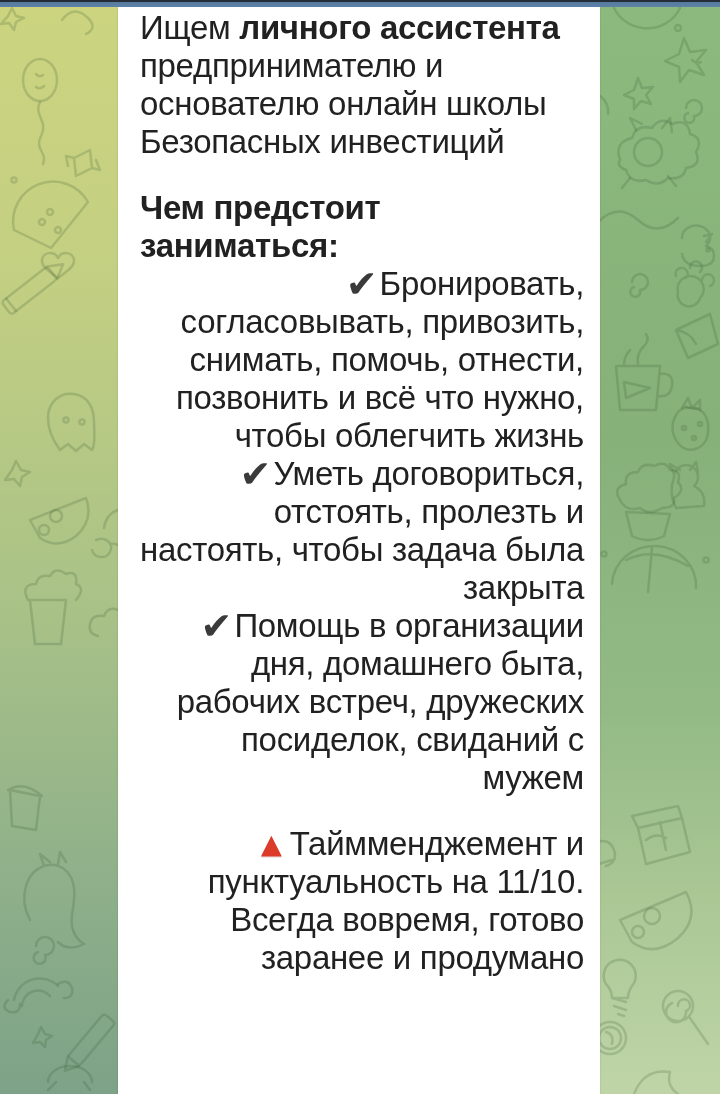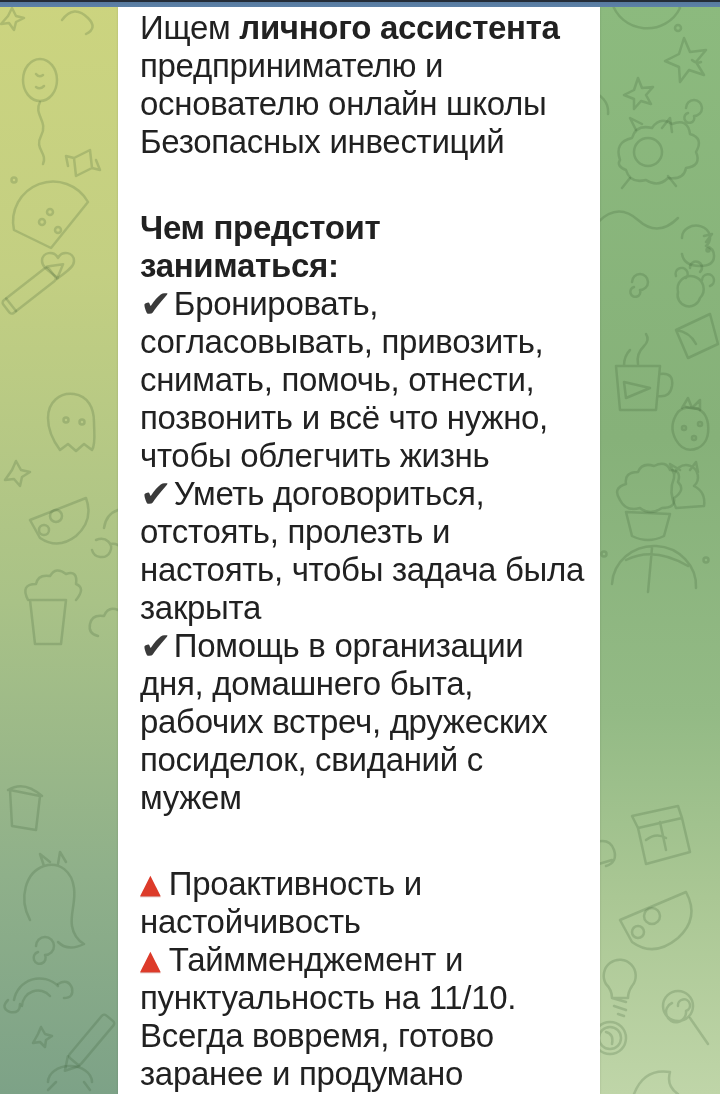--- a/index.html
+++ b/index.html
@@ -25,23 +25,23 @@
     position:absolute;left:118px;top:7px;width:482px;height:1087px;
     background:#ffffff;z-index:3;
     box-shadow:0 0 2px rgba(0,0,0,0.15);
   }
   .msg{
     padding:2px 16px 0 22px;
     font-size:33px;line-height:38px;letter-spacing:-0.3px;
     color:#212121;
   }
   .para{margin:0;}
-  .para+.para{margin-top:48px;}
+  .para+.para{margin-top:28px;}
   .b{font-weight:bold;}
-  .item{margin:0;}
+  .item{margin:0;text-align:right;}
   .emoji{font-family:"DejaVu Sans",sans-serif;letter-spacing:0;}
   .check{
     font-size:38px;font-weight:bold;color:#3a3a3a;
     margin-right:2px;vertical-align:-2px;line-height:0;
   }
   .tri{
     font-size:27px;color:#dd3b2a;
     margin-right:8px;vertical-align:2px;line-height:0;
     text-shadow:0 1px 0 rgba(150,20,10,0.35);
   }
@@ -148,20 +148,19 @@
       <p class="para"><span>Ищем </span><span class="b">личного ассистента</span><span> предпринимателю и основателю онлайн школы Безопасных инвестиций</span></p>
 
       <div class="para">
         <div class="b">Чем предстоит заниматься:</div>
         <div class="item"><span class="emoji check">✔</span><span>Бронировать, согласовывать, привозить, снимать, помочь, отнести, позвонить и всё что нужно, чтобы облегчить жизнь</span></div>
         <div class="item"><span class="emoji check">✔</span><span>Уметь договориться, отстоять, пролезть и настоять, чтобы задача была закрыта</span></div>
         <div class="item"><span class="emoji check">✔</span><span>Помощь в организации дня, домашнего быта, рабочих встреч, дружеских посиделок, свиданий с мужем</span></div>
       </div>
 
       <div class="para">
-        <div class="item"><span class="emoji tri">▲</span><span>Проактивность и настойчивость</span></div>
         <div class="item"><span class="emoji tri">▲</span><span>Таймменджемент и пунктуальность на 11/10. Всегда вовремя, готово заранее и продумано</span></div>
       </div>
 
     </div>
   </div>
 
 </div>
 
 </body></html>

